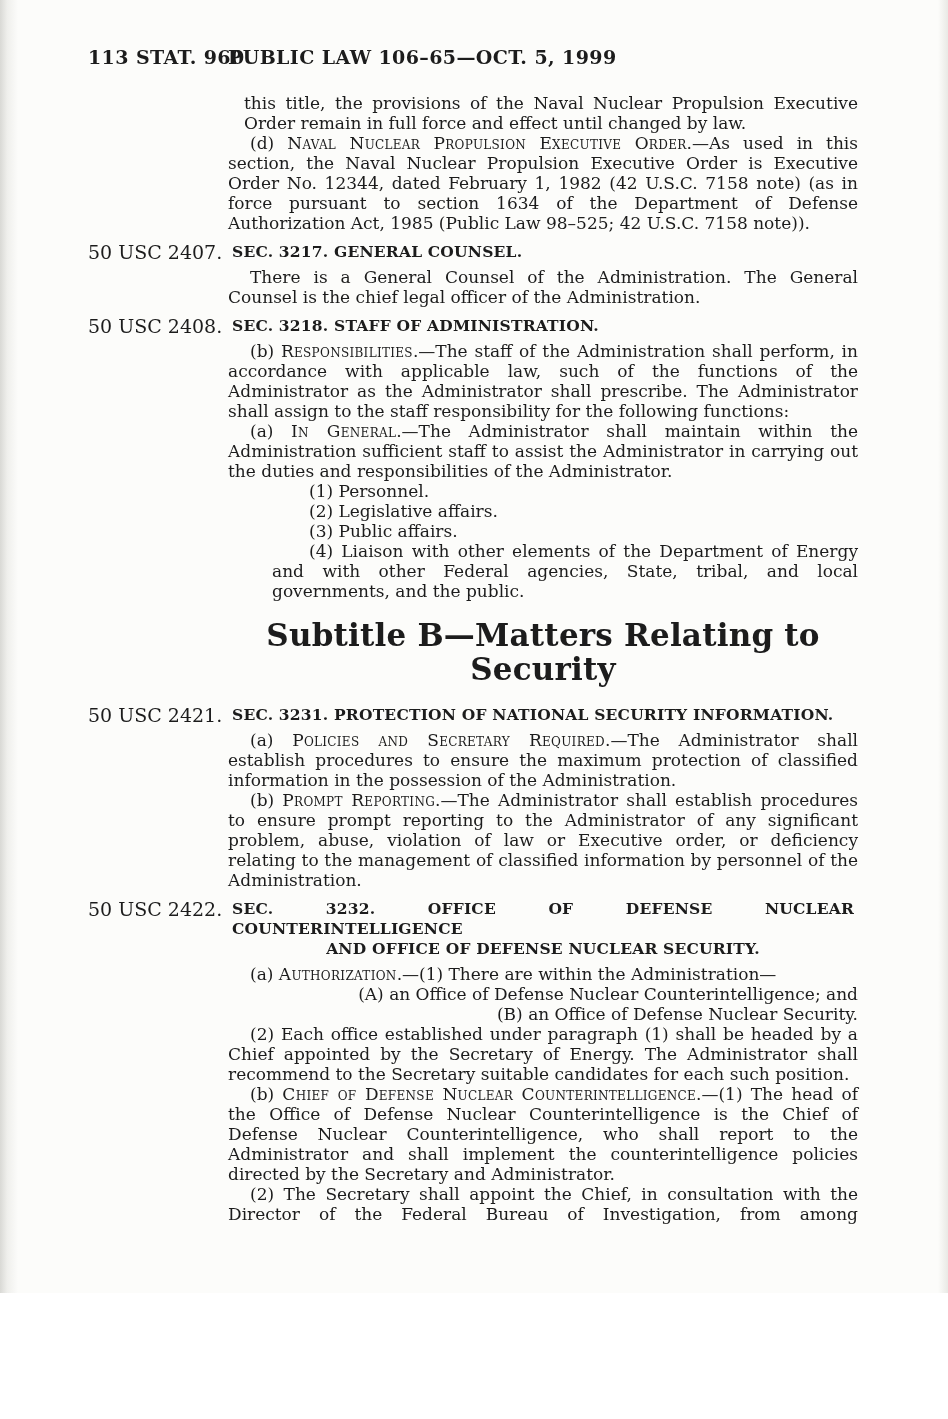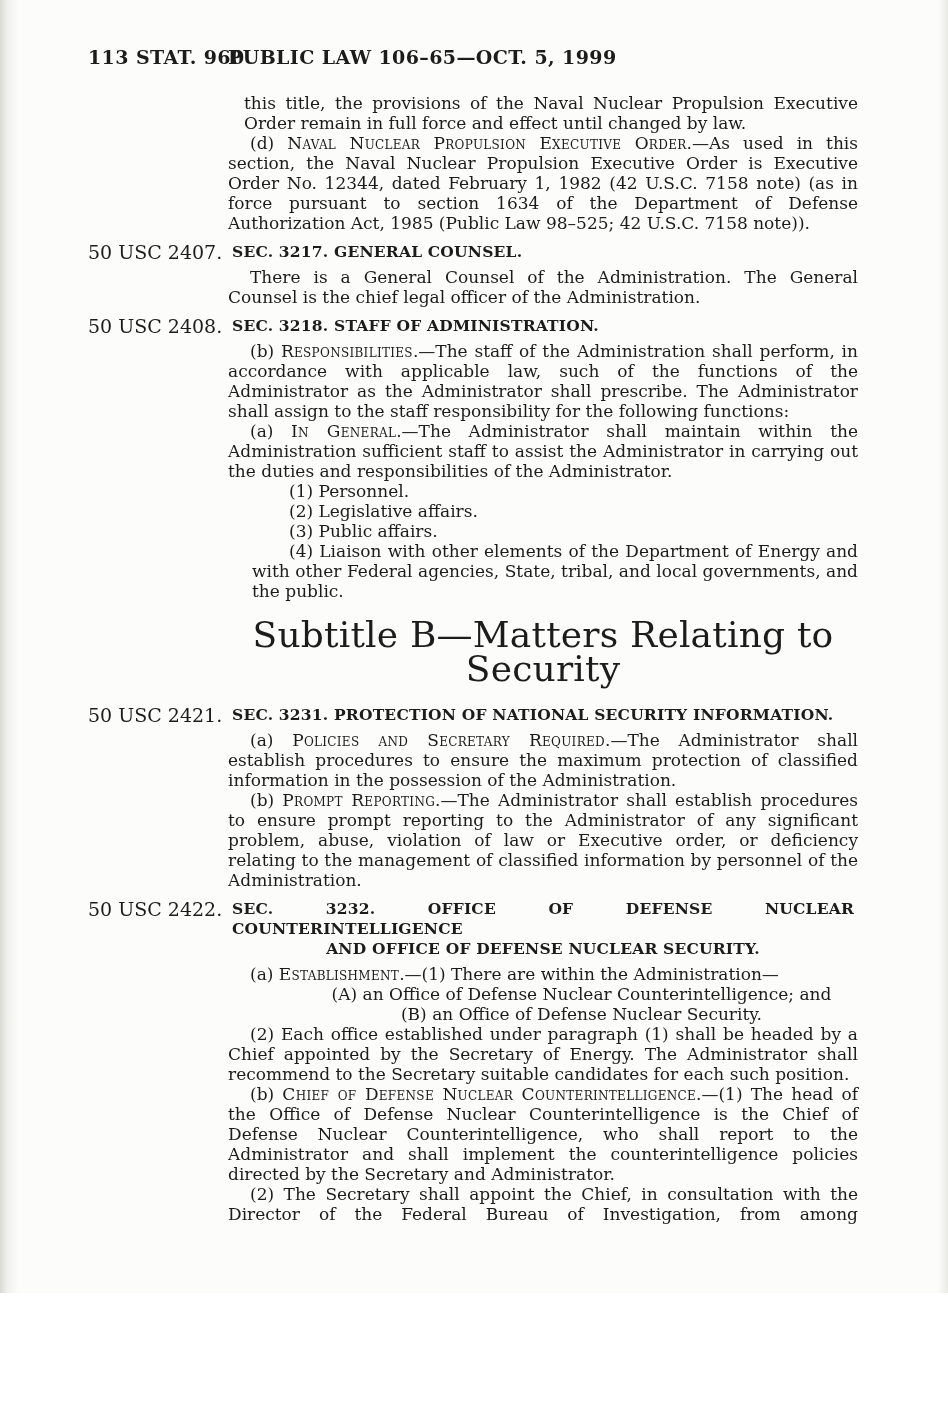--- a/index.html
+++ b/index.html
@@ -103,33 +103,33 @@
   .sec-heading .justified-line {
     display: block;
     text-align: justify;
     text-align-last: justify;
   }
   .sec-heading .centered-line {
     display: block;
     text-align: center;
   }
   .list-item {
-    margin: 0 0 0 24px;
+    margin: 0 0 0 44px;
     text-indent: 37px;
   }
   .sub-item {
     margin: 0 0 0 77px;
     text-indent: 0;
-    text-align: center;
+    text-align: right;
   }
   .subtitle-heading {
     margin: 17px 0 19px 0;
-    font-size: 36px;
+    font-size: 31px;
     line-height: 34px;
-    font-weight: normal;
+    font-weight: bold;
     text-align: center;
     text-indent: 0;
     letter-spacing: 0.2px;
   }
   .justify-last {
     text-align-last: justify;
   }
 </style>
 </head>
 <body>
@@ -176,21 +176,21 @@
     <p class="para"><span>(a) </span><span class="sc">Policies and Secretary Required</span><span>.—The Administrator shall establish procedures to ensure the maximum protection of classified information in the possession of the Administration.</span></p>
     <p class="para"><span>(b) </span><span class="sc">Prompt Reporting</span><span>.—The Administrator shall establish procedures to ensure prompt reporting to the Administrator of any significant problem, abuse, violation of law or Executive order, or deficiency relating to the management of classified information by personnel of the Administration.</span></p>
 
     <div class="sec-row">
       <span class="margin-note">50 USC 2422.</span>
       <h3 class="sec-heading">
         <span class="justified-line">SEC. 3232. OFFICE OF DEFENSE NUCLEAR COUNTERINTELLIGENCE</span>
         <span class="centered-line">AND OFFICE OF DEFENSE NUCLEAR SECURITY.</span>
       </h3>
     </div>
-    <p class="para"><span>(a) </span><span class="sc">Establishment</span><span>.—(1) There are within the Administration—</span></p>
+    <p class="para"><span>(a) </span><span class="sc">Authorization</span><span>.—(1) There are within the Administration—</span></p>
     <p class="para sub-item">(A) an Office of Defense Nuclear Counterintelligence; and</p>
     <p class="para sub-item">(B) an Office of Defense Nuclear Security.</p>
     <p class="para">(2) Each office established under paragraph (1) shall be headed by a Chief appointed by the Secretary of Energy. The Administrator shall recommend to the Secretary suitable candidates for each such position.</p>
     <p class="para"><span>(b) </span><span class="sc">Chief of Defense Nuclear Counterintelligence</span><span>.—(1) The head of the Office of Defense Nuclear Counterintelligence is the Chief of Defense Nuclear Counterintelligence, who shall report to the Administrator and shall implement the counterintelligence policies directed by the Secretary and Administrator.</span></p>
     <p class="para justify-last">(2) The Secretary shall appoint the Chief, in consultation with the Director of the Federal Bureau of Investigation, from among</p>
 
   </main>
 </div>
 
 </body></html>

